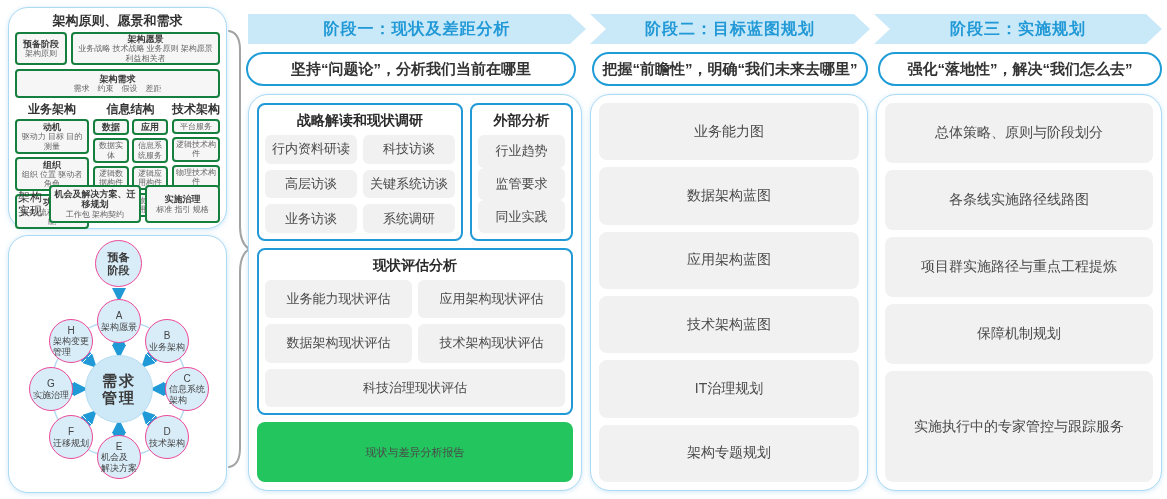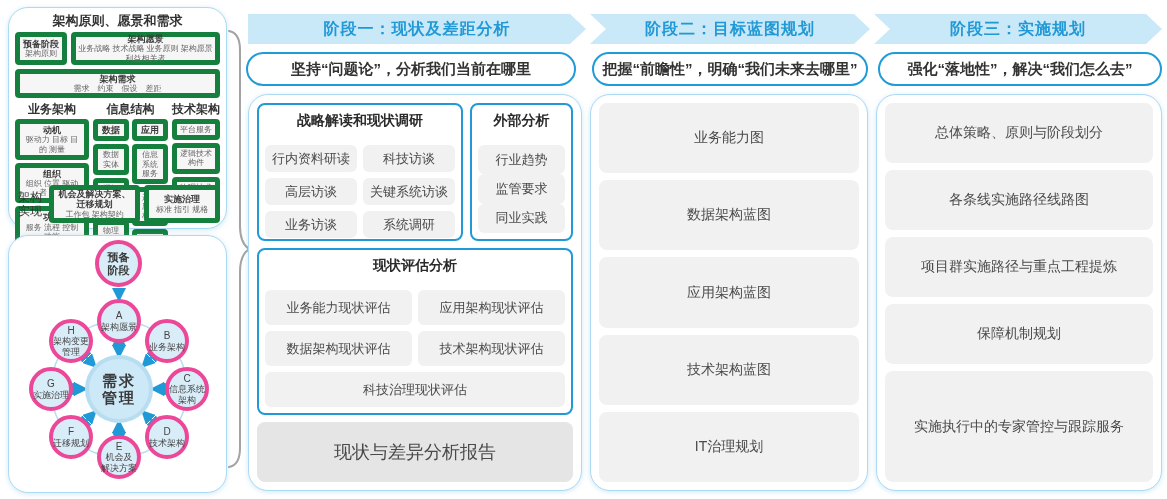--- a/index.html
+++ b/index.html
@@ -4,21 +4,21 @@
 <style>
   html,body{margin:0;padding:0;background:#fff}
   body{width:1167px;height:499px;position:relative;font-family:"Liberation Sans",sans-serif;overflow:hidden}
 
   .panel{position:absolute;background:#fff;border:1px solid #abdaf3;border-radius:20px;
          box-shadow:0 1px 5px rgba(120,190,235,.35);box-sizing:border-box}
 
   
   .principles{left:8px;top:7px;width:219px;height:222px;padding:5px 6px;display:flex;flex-direction:column;gap:4px}
   .p-title{text-align:center;font-weight:bold;font-size:13px;color:#333;line-height:15px}
-  .gbox{background:#f6f6f6;border:5px solid #15803d;border-radius:4px;text-align:center;color:#555;
+  .gbox{background:#f6f6f6;border:2px solid #15803d;border-radius:4px;text-align:center;color:#555;
         display:flex;flex-direction:column;justify-content:center;padding:1px 2px;box-sizing:border-box;line-height:1.15}
   .gbox b{font-size:9px;color:#3c3c3c}
   .gbox span{font-size:8px;color:#666}
   .row1{display:flex;gap:4px;height:33px}
   .prep{width:52px}
   .vision{flex:1}
   .reqbox{height:29px}
   .colrow{flex:1;display:flex;gap:4px;min-height:0}
   .col{display:flex;flex-direction:column;gap:3px;min-height:0}
   .col-h{font-weight:bold;font-size:12px;text-align:center;color:#333;line-height:14px}
@@ -32,22 +32,22 @@
   .col-tech{width:48px}
   .col-tech .gbox{flex:1}
   .row4{display:flex;gap:4px;height:38px}
   .impl-label{width:30px;font-weight:normal;font-size:12px;color:#333;display:flex;align-items:center;justify-content:center;text-align:center;line-height:14px}
   .opp{flex:1.25}
   .gov{flex:1}
 
   
   .adm{left:8px;top:235px;width:219px;height:258px}
   .adm svg{position:absolute;inset:0}
-  .node{position:absolute;border-radius:50%;background:#d9edf9;border:4px solid #ec4899;
-        display:flex;flex-direction:column;align-items:center;justify-content:center;text-align:center;
+  .node{position:absolute;border-radius:50%;background:#d9edf9;border:1px solid #ec4899;
+        display:flex;flex-direction:column;align-items:center;justify-content:center;text-align:left;
         color:#444;line-height:1.15;box-sizing:border-box}
   .node .nid{font-size:10px;color:#444}
   .node .nlabel{font-size:9px;white-space:pre-line}
   .ncirc{width:44px;height:44px}
   .prep-node{left:86px;top:4px;width:47px;height:47px;font-size:11px;font-weight:bold;white-space:pre-line;color:#3a3a3a}
   .center-node{left:76px;top:119px;width:68px;height:68px;background:#cde8f7;border-color:#b7ddf1;
                font-size:15px;font-weight:bold;white-space:pre-line;color:#3a3a3a;letter-spacing:2px}
   .n-a{left:88px;top:63px}.n-b{left:136px;top:83px}.n-c{left:156px;top:131px}.n-d{left:136px;top:179px}
   .n-e{left:88px;top:199px}.n-f{left:40px;top:179px}.n-g{left:20px;top:131px}.n-h{left:40px;top:83px}
 
@@ -65,31 +65,31 @@
           display:flex;align-items:center;justify-content:center;font-weight:bold;font-size:15px;color:#333;box-sizing:border-box}
   .s1{left:246px;width:330px}.s2{left:592px;width:276px}.s3{left:878px;width:284px}
 
   
   .phase{top:94px;height:397px;padding:8px;display:flex;flex-direction:column;gap:7px}
   .ph1{left:248px;width:334px}
   .ph2{left:590px;width:278px}
   .ph3{left:876px;width:286px}
 
   .bluebox{border:2px solid #2199d6;border-radius:8px;padding:4px 6px 6px;display:flex;flex-direction:column;background:#fff;box-sizing:border-box}
-  .bb-title{text-align:center;font-weight:bold;font-size:14px;color:#2b2b2b;padding:3px 0 15px}
+  .bb-title{text-align:center;font-weight:bold;font-size:14px;color:#2b2b2b;padding:3px 0 5px}
   .grid2{display:grid;grid-template-columns:1fr 1fr;gap:6px;flex:1}
   .grid1{display:grid;grid-template-columns:1fr;flex:1}
   .item{background:#f1f1f1;border-radius:6px;display:flex;align-items:center;justify-content:center;
         font-size:13px;color:#4a4a4a;min-height:27px;text-align:center}
   .span2{grid-column:1 / -1}
   .top-row{display:flex;gap:7px;height:138px}
   .strategy{width:206px}
   .external{flex:1}
   .assessment{height:167px}
-  .report{flex:1;background:#e5e5e5;border-radius:8px;display:flex;align-items:center;justify-content:center;font-size:18px;color:#4a4a4a}
+  .report{flex:1;background:#22c55e;border-radius:8px;display:flex;align-items:center;justify-content:center;font-size:11px;color:#4a4a4a}
 
   .ph2 .item{flex:1;font-size:14px;border-radius:8px}
   .ph3 .item{height:60px;flex:none;font-size:14px;border-radius:8px}
   .ph3 .item-last{height:auto;flex:1}
 </style>
 </head>
 <body>
 
 <section class="panel principles">
   <div class="p-title">架构原则、愿景和需求</div>
@@ -299,20 +299,21 @@
 
   <div class="report">现状与差异分析报告</div>
 </section>
 
 <section class="panel phase ph2">
   <div class="item">业务能力图</div>
   <div class="item">数据架构蓝图</div>
   <div class="item">应用架构蓝图</div>
   <div class="item">技术架构蓝图</div>
   <div class="item">IT治理规划</div>
+  <div class="item">架构专题规划</div>
 </section>
 
 <section class="panel phase ph3">
   <div class="item">总体策略、原则与阶段划分</div>
   <div class="item">各条线实施路径线路图</div>
   <div class="item">项目群实施路径与重点工程提炼</div>
   <div class="item">保障机制规划</div>
   <div class="item item-last">实施执行中的专家管控与跟踪服务</div>
 </section>
 

